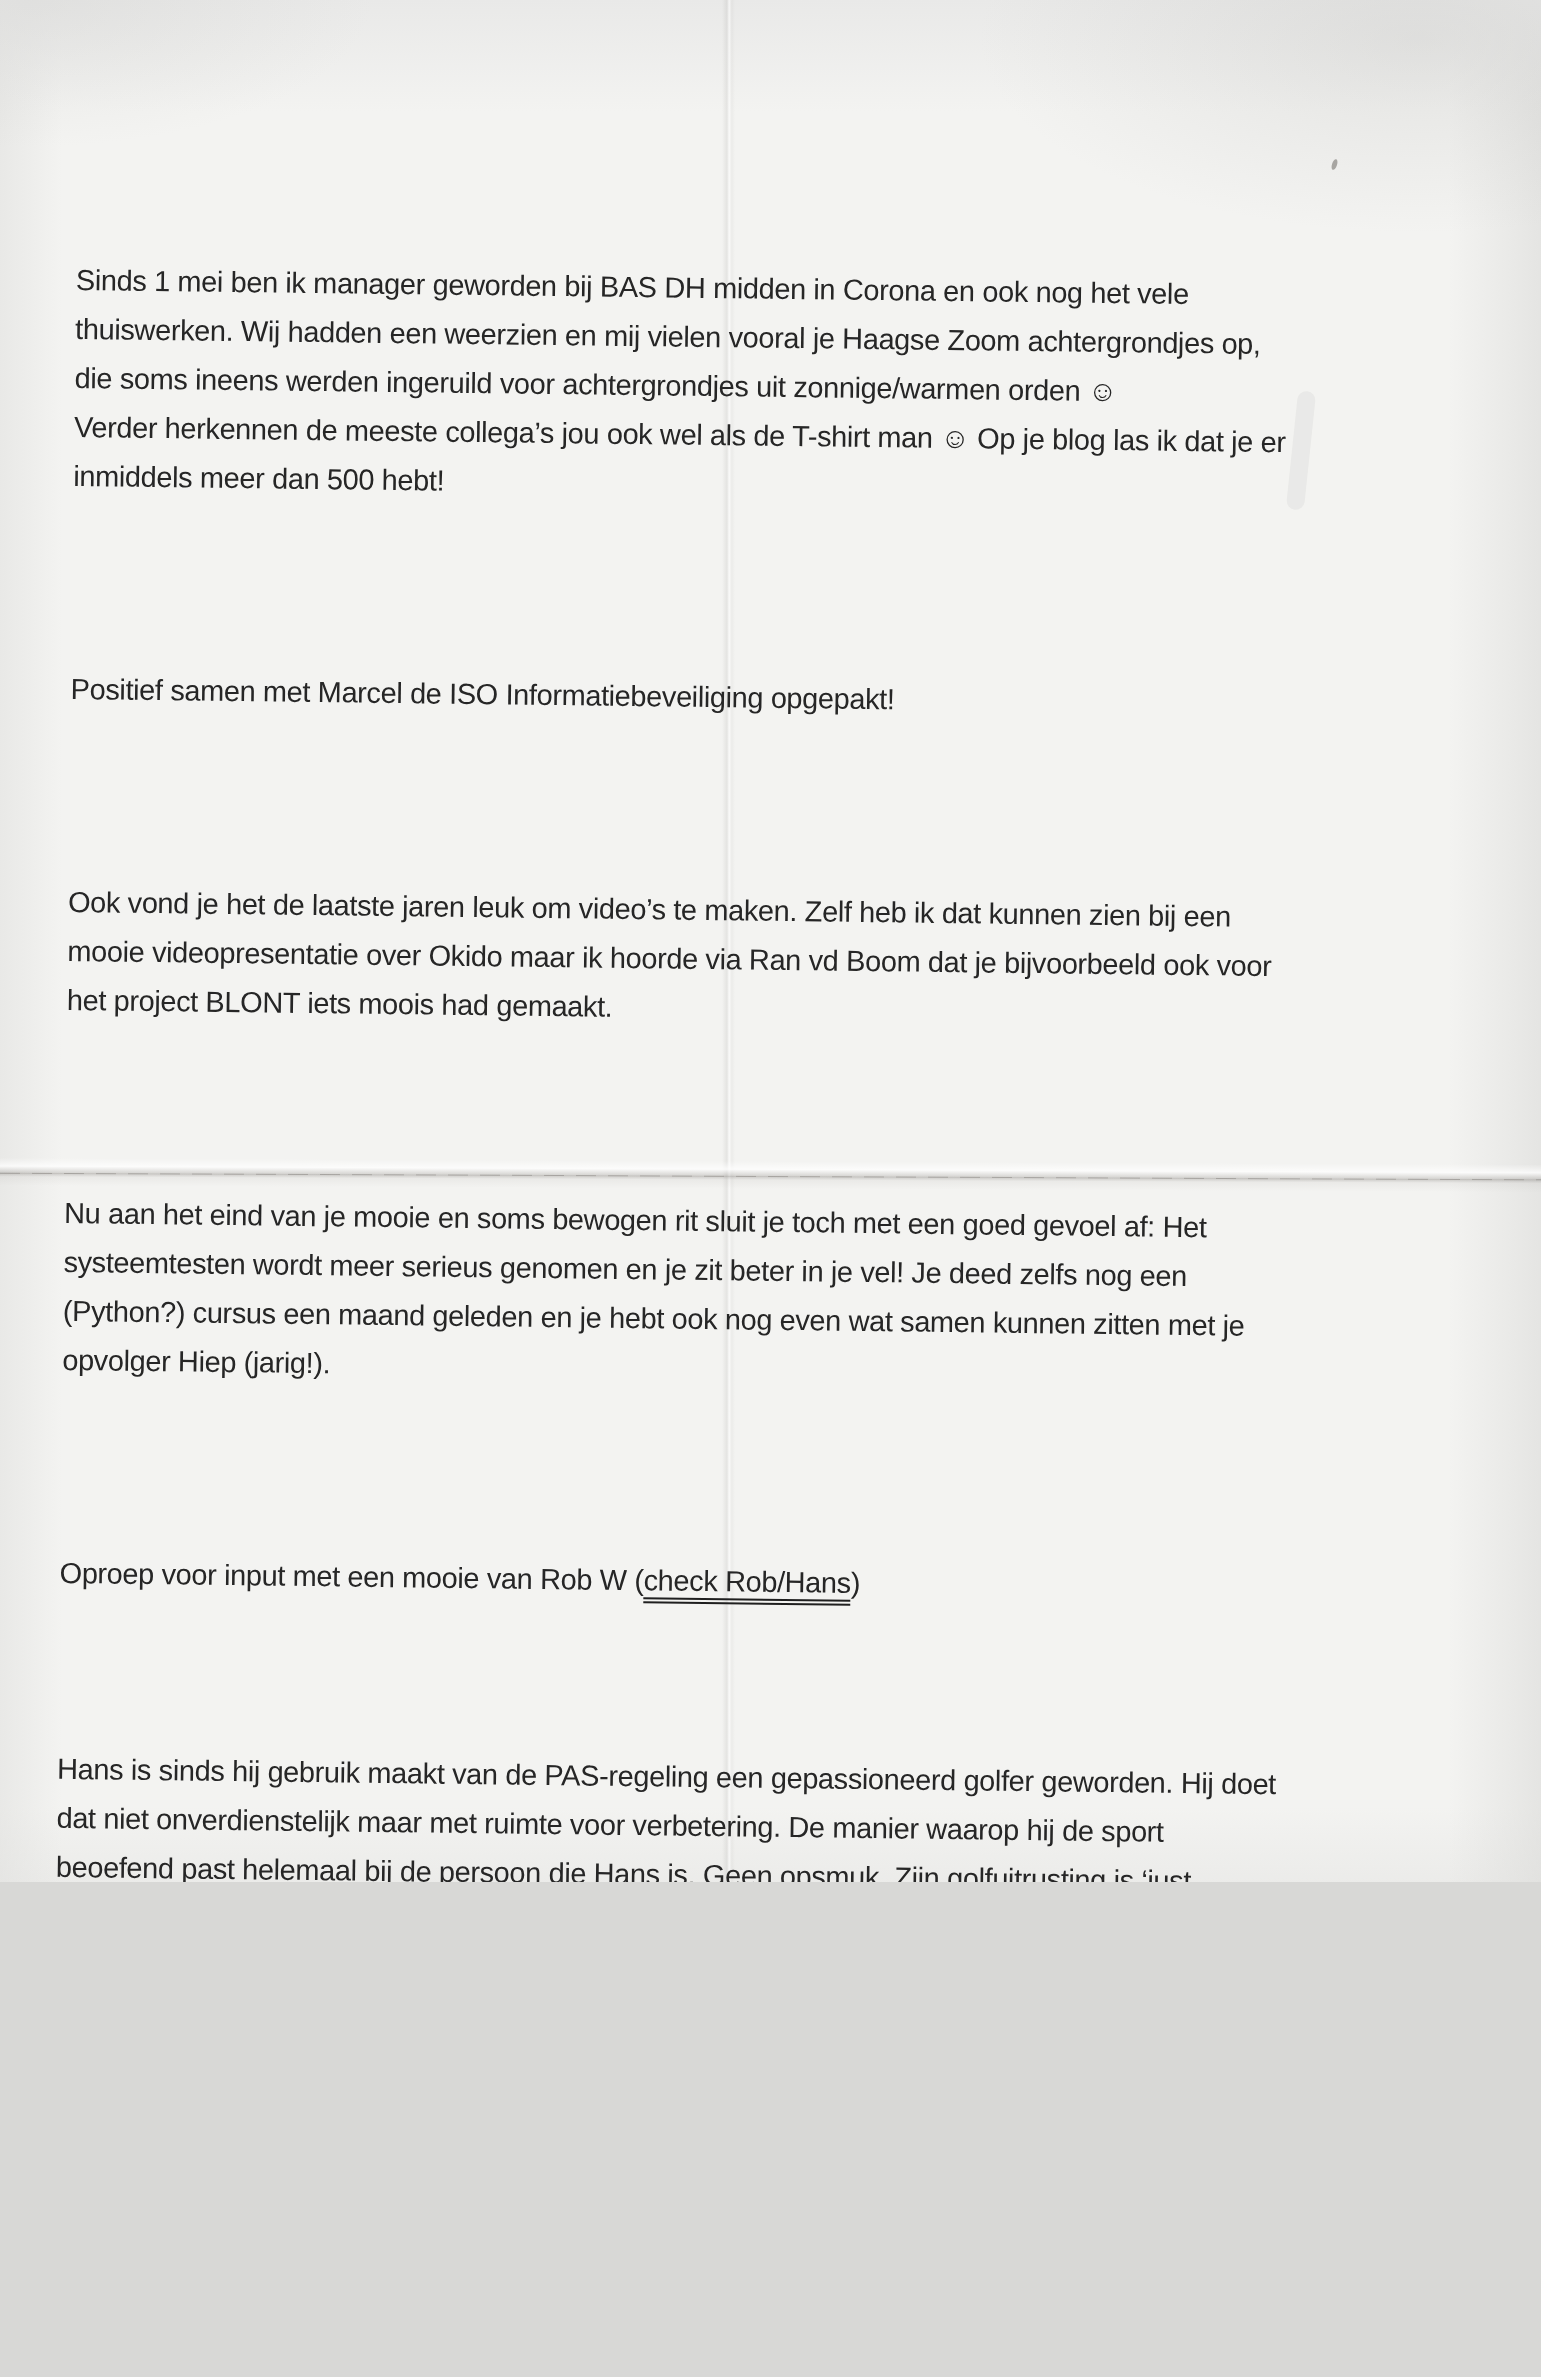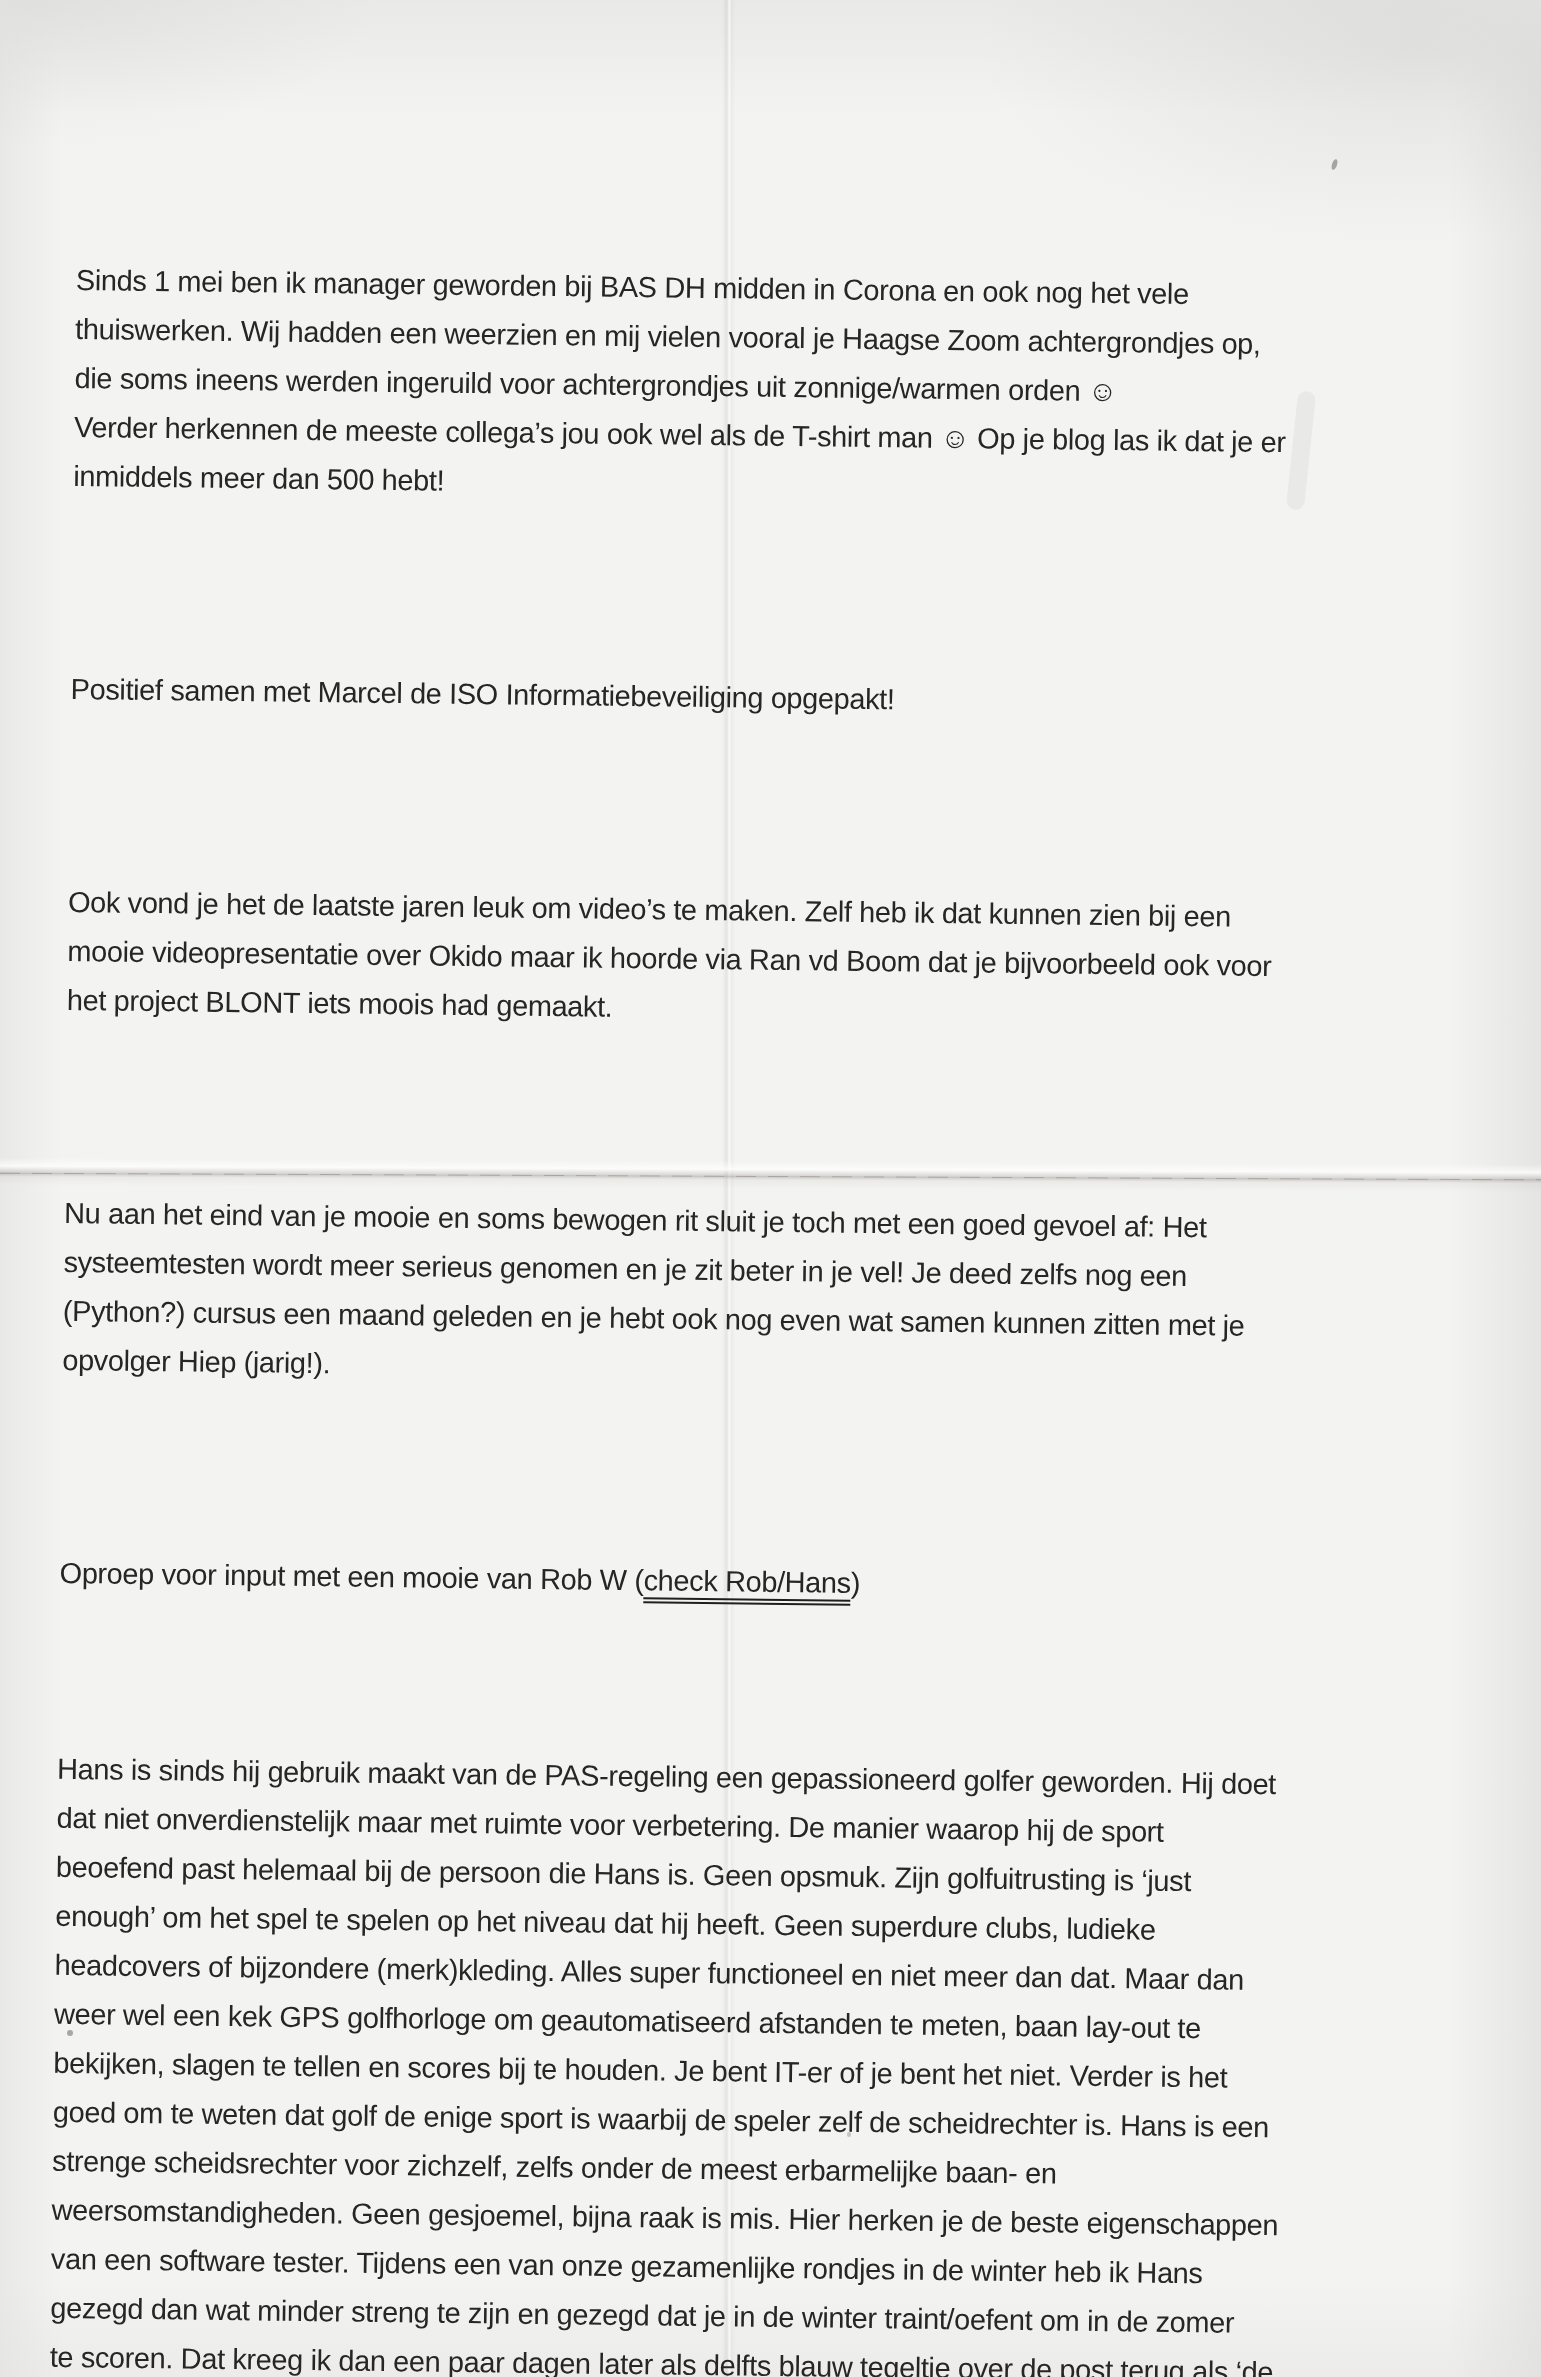--- a/index.html
+++ b/index.html
@@ -3,21 +3,21 @@
 <meta charset="utf-8">
 <style>
   html, body {
     margin: 0;
     padding: 0;
     background: #d8d8d6;
   }
   .paper {
     position: relative;
     width: 1542px;
-    height: 2377px;
+    height: 1882px;
     margin: 0 auto;
     overflow: hidden;
     background:
       radial-gradient(ellipse 629px 279px at 92% 2%, rgba(190,190,188,0.30), rgba(190,190,188,0) 70%),
       radial-gradient(ellipse 489px 210px at 2% 0%, rgba(200,200,198,0.28), rgba(200,200,198,0) 70%),
       linear-gradient(180deg, #e9e9e8 0px, rgba(233,233,232,0) 112px),
       linear-gradient(90deg, rgba(224,224,222,0.55) 0%, rgba(244,244,242,0) 4%, rgba(244,244,242,0) 94%, rgba(219,219,217,0.6) 100%),
       linear-gradient(180deg, rgba(244,244,242,0) 96%, rgba(228,228,226,0.5) 100%),
       #f3f3f1;
     font-family: "Liberation Sans", sans-serif;

